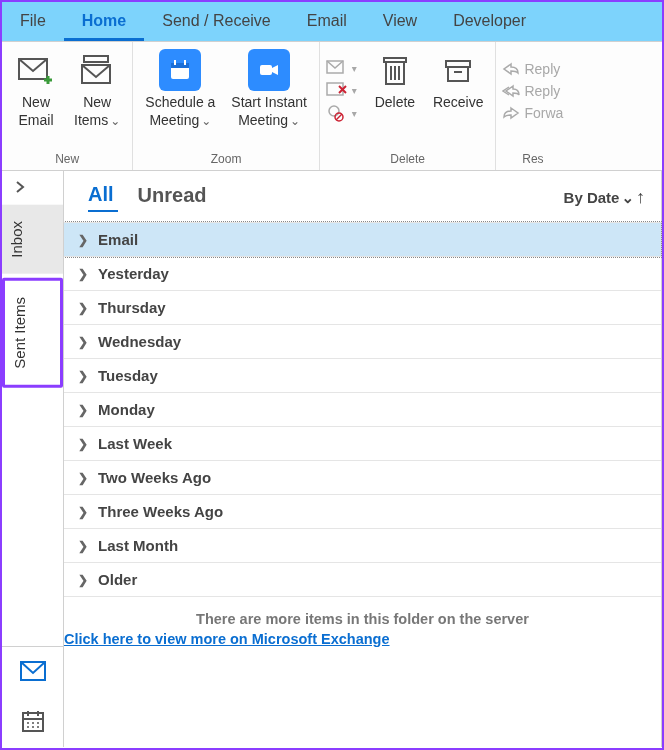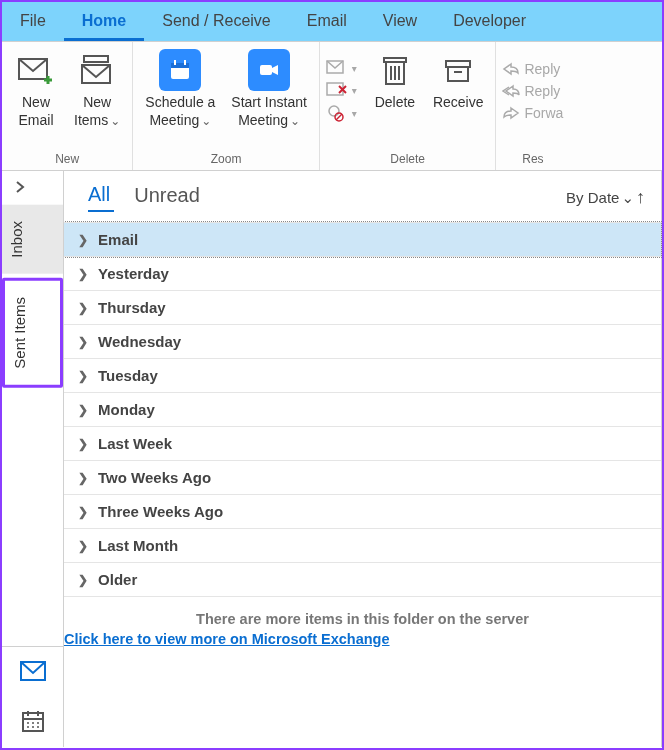--- a/index.html
+++ b/index.html
@@ -165,20 +165,21 @@
     flex: 1;
     border-right: 1px solid #d0d0d0;
     padding-top: 8px;
     display: flex;
     flex-direction: column;
   }
   .list-header {
     display: flex;
     align-items: center;
     padding: 4px 16px 10px 24px;
+    font-weight: bold;
   }
   .filter-tab {
     font-size: 20px;
     padding: 0 16px 4px 0;
     color: #555;
     cursor: pointer;
   }
   .filter-tab.active {
     color: #0a6ed1;
     border-bottom: 2px solid #0a6ed1;

